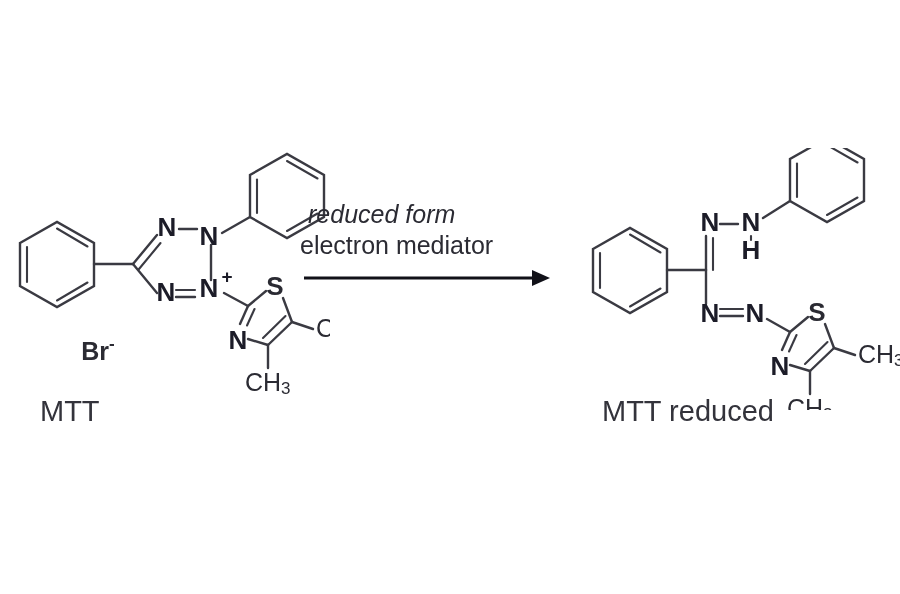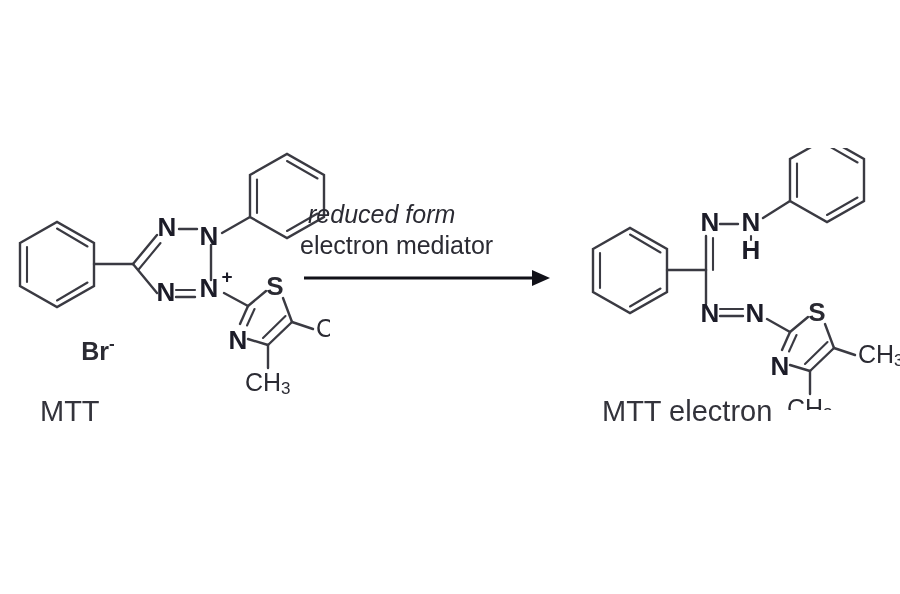--- a/index.html
+++ b/index.html
@@ -246,15 +246,15 @@
     <text class="atom" x="205" y="220">N</text>
 
     <text class="methyl" x="283" y="208">
       CH<tspan class="methyl-sub" dy="6">3</tspan>
     </text>
     <text class="methyl" x="212" y="262">
       CH<tspan class="methyl-sub" dy="6">3</tspan>
     </text>
   </svg>
 
-  <div class="cmpd-label" style="left:602px; top:385px;">MTT electron</div>
+  <div class="cmpd-label" style="left:602px; top:385px;">MTT reduced</div>
 
 </div>
 
 </body></html>

